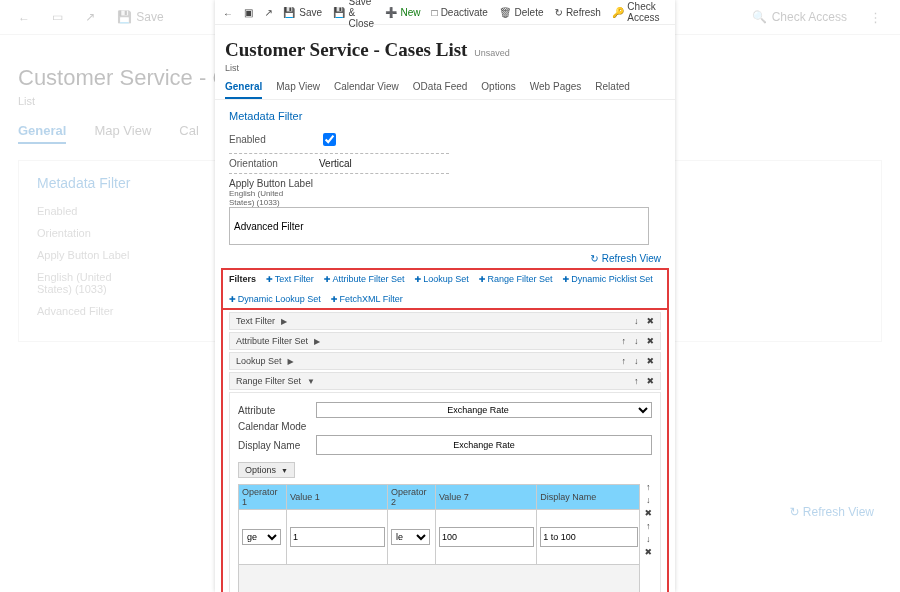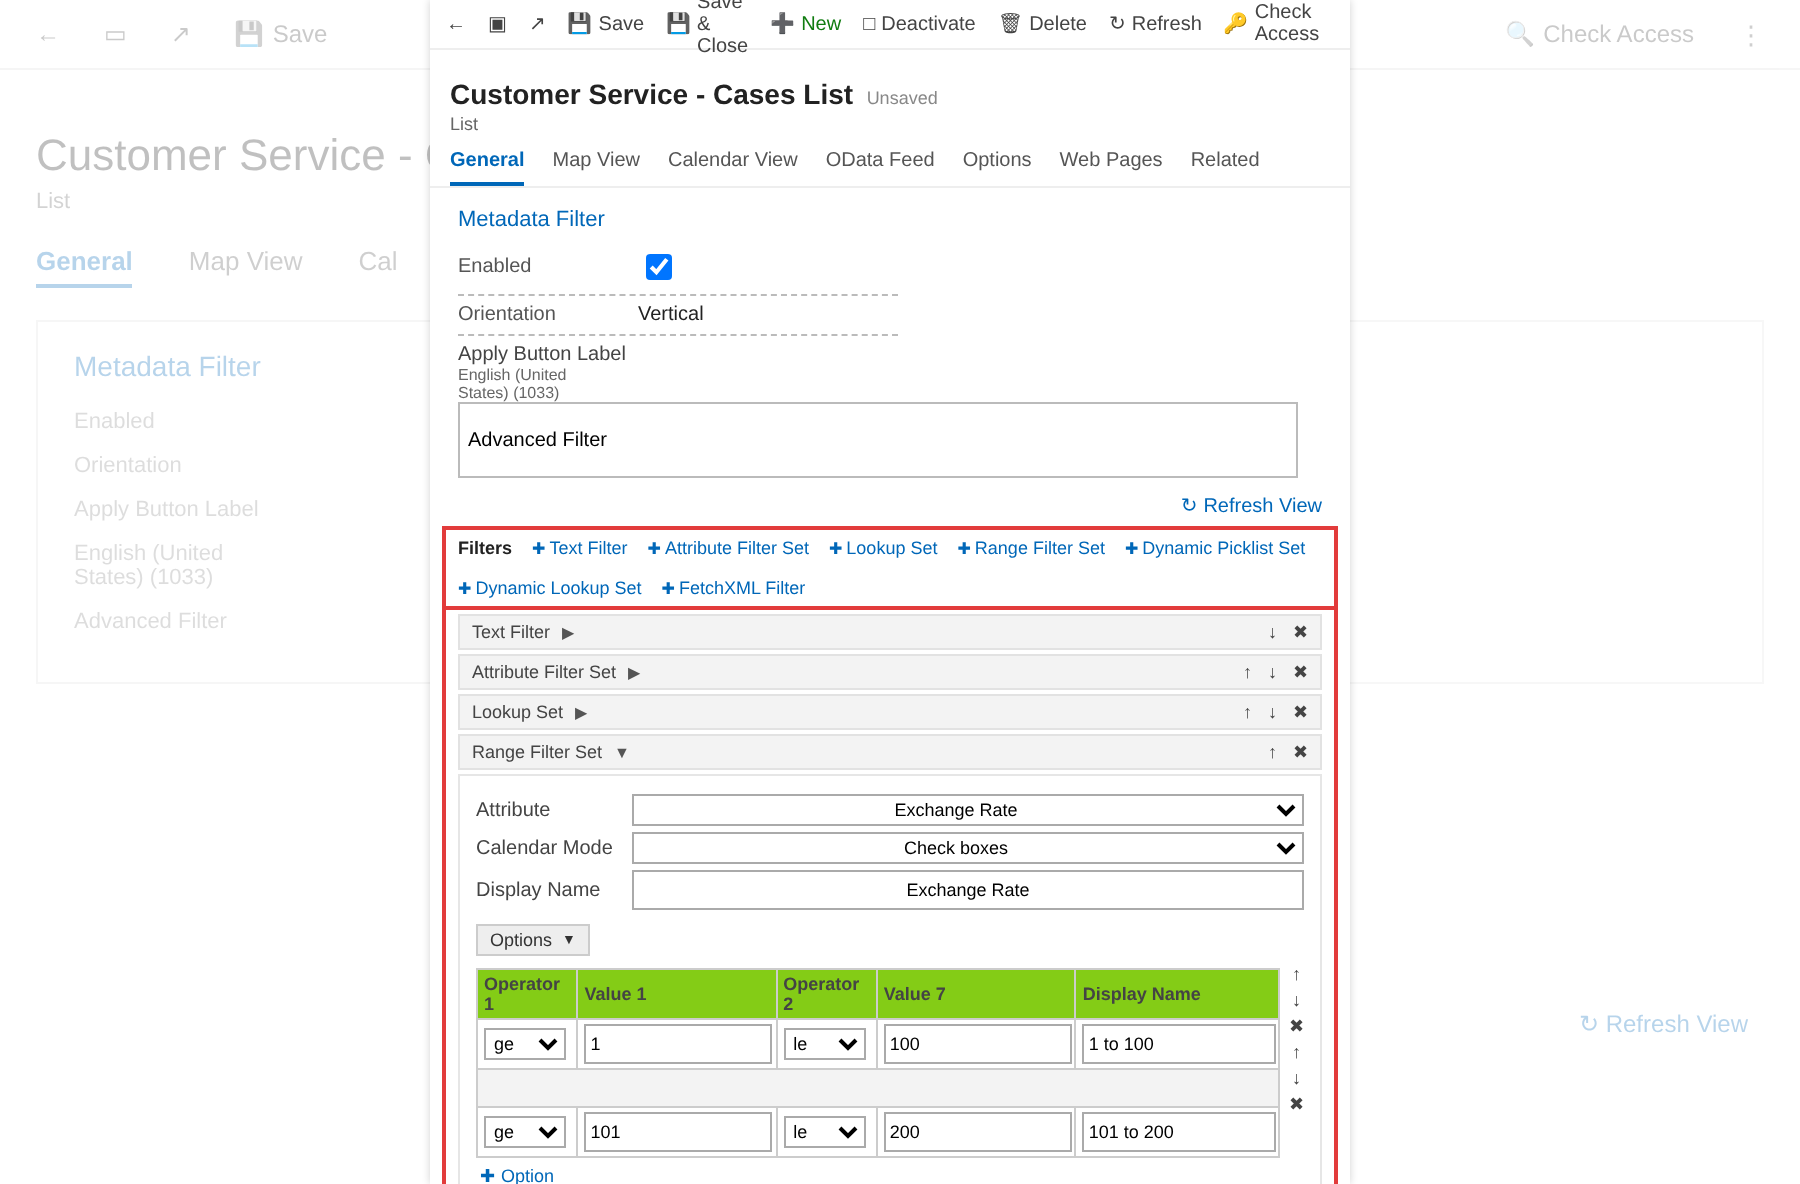--- a/index.html
+++ b/index.html
@@ -16,21 +16,21 @@
   .bg .panel{margin:10px 18px;border:1px solid #e2e2e2;padding:14px 18px;}
   .bg .sect{font-size:14px;color:#0067b8;margin-bottom:14px;}
   .bg .field{color:#888;margin:10px 0;}
   .bg .redbox{border:2.5px solid #e23b3b;padding:10px;margin-top:16px;}
   .bg .refresh{position:absolute;right:26px;top:505px;color:#0067b8;font-size:12px;}
   
   .fg{position:absolute;left:215px;top:0;width:460px;height:592px;background:#fff;box-shadow:0 0 4px rgba(0,0,0,.18);overflow:hidden;font-size:10px;}
   .fg .cmdbar{display:flex;flex-wrap:nowrap;gap:11px;align-items:center;height:24px;padding:0 8px;border-bottom:1px solid #eee;font-size:10px;color:#444;}
   .fg .cmdbar .item{display:flex;align-items:center;gap:3px;cursor:pointer;}
   .fg .hdr{padding:14px 10px 2px;}
-  .fg .hdr .t{font-size:14px;font-weight:600;color:#222;}
+  .fg .hdr .t{font-size:19px;font-weight:600;color:#222;font-family:Liberation Serif, serif;}
   .fg .hdr .u{font-size:9px;color:#888;margin-left:4px;margin-top:26px;}
   .fg .hdr .s{font-size:9px;color:#666;margin-top:2px;}
   .fg .tabs{display:flex;gap:14px;padding:6px 10px 0;font-size:10px;border-bottom:1px solid #eee;}
   .fg .tabs span{padding-bottom:5px;color:#555;cursor:pointer;}
   .fg .tabs .active{color:#0067b8;border-bottom:2px solid #0067b8;font-weight:600;}
   .fg .section{padding:10px 14px 4px;}
   .fg .section h4{margin:0 0 8px;color:#0067b8;font-weight:400;font-size:11px;}
   .fg .row{display:flex;align-items:center;margin:4px 0;font-size:10px;}
   .fg .row .lbl{width:90px;color:#555;}
   .fg .row .val{color:#222;}
@@ -51,22 +51,22 @@
   .fg .frow .ctrls{display:flex;gap:8px;color:#444;font-size:9px;}
   .fg .frow .ctrls span{cursor:pointer;}
   .fg .subform{border:1px solid #e6e6e6;margin:0 6px;padding:6px 8px;}
   .fg .subform .srow{display:flex;align-items:center;margin:3px 0;}
   .fg .subform .srow .lbl{width:78px;font-size:10px;color:#444;}
   .fg .subform select,.fg .subform input{font-size:9px;height:16px;border:1px solid #aaa;background:#fff;}
   .fg .subform select.full,.fg .subform input.full{flex:1;text-align:center;}
   .fg .opt{display:inline-flex;align-items:center;background:#eee;border:1px solid #ccc;padding:2px 6px;font-size:9px;margin:4px 0;cursor:pointer;}
   .fg .opt::after{content:"\25bc";font-size:7px;margin-left:5px;}
   .fg table{width:100%;border-collapse:collapse;font-size:9px;margin-top:2px;}
-  .fg th{background:#84cc16;border:1px solid #ccc;padding:2px 3px;text-align:left;color:#444;font-weight:700;}
-  .fg td{border:1px solid #ccc;padding:2px 3px;vertical-align:middle;}
+  .fg th{background:#7dd3fc;border:1px solid #ccc;padding:2px 3px;text-align:left;color:#444;font-weight:400;}
+  .fg td{border:1px solid #ccc;padding:17px 3px;vertical-align:middle;}
   .fg td select,.fg td input{width:95%;border:1px solid #aaa;height:14px;font-size:9px;}
   .fg .tblctrls{display:flex;flex-direction:column;gap:3px;align-items:center;font-size:9px;color:#444;}
   .fg .tblctrls span{cursor:pointer;}
   .fg .addopt{color:#0067b8;font-size:9px;padding:4px 2px;cursor:pointer;}
   .fg .addopt::before{content:"\271A";margin-right:3px;}
   .more{font-size:13px;color:#555;}
 </style>
 </head>
 <body>
 
@@ -197,21 +197,20 @@
         </span>
     </div>
 
     <div class="subform">
       <div class="srow">
         <span class="lbl">Attribute</span>
         <select class="full"><option>Exchange Rate</option></select>
       </div>
       <div class="srow">
         <span class="lbl">Calendar Mode</span>
-        <select class="full"><option>Check boxes</option></select>
       </div>
       <div class="srow">
         <span class="lbl">Display Name</span>
         <input class="full" value="Exchange Rate" style="">
       </div>
       <span class="opt">Options</span>
 
       <div style="display:flex;gap:4px;align-items:flex-start">
         <table>
           <tbody>

